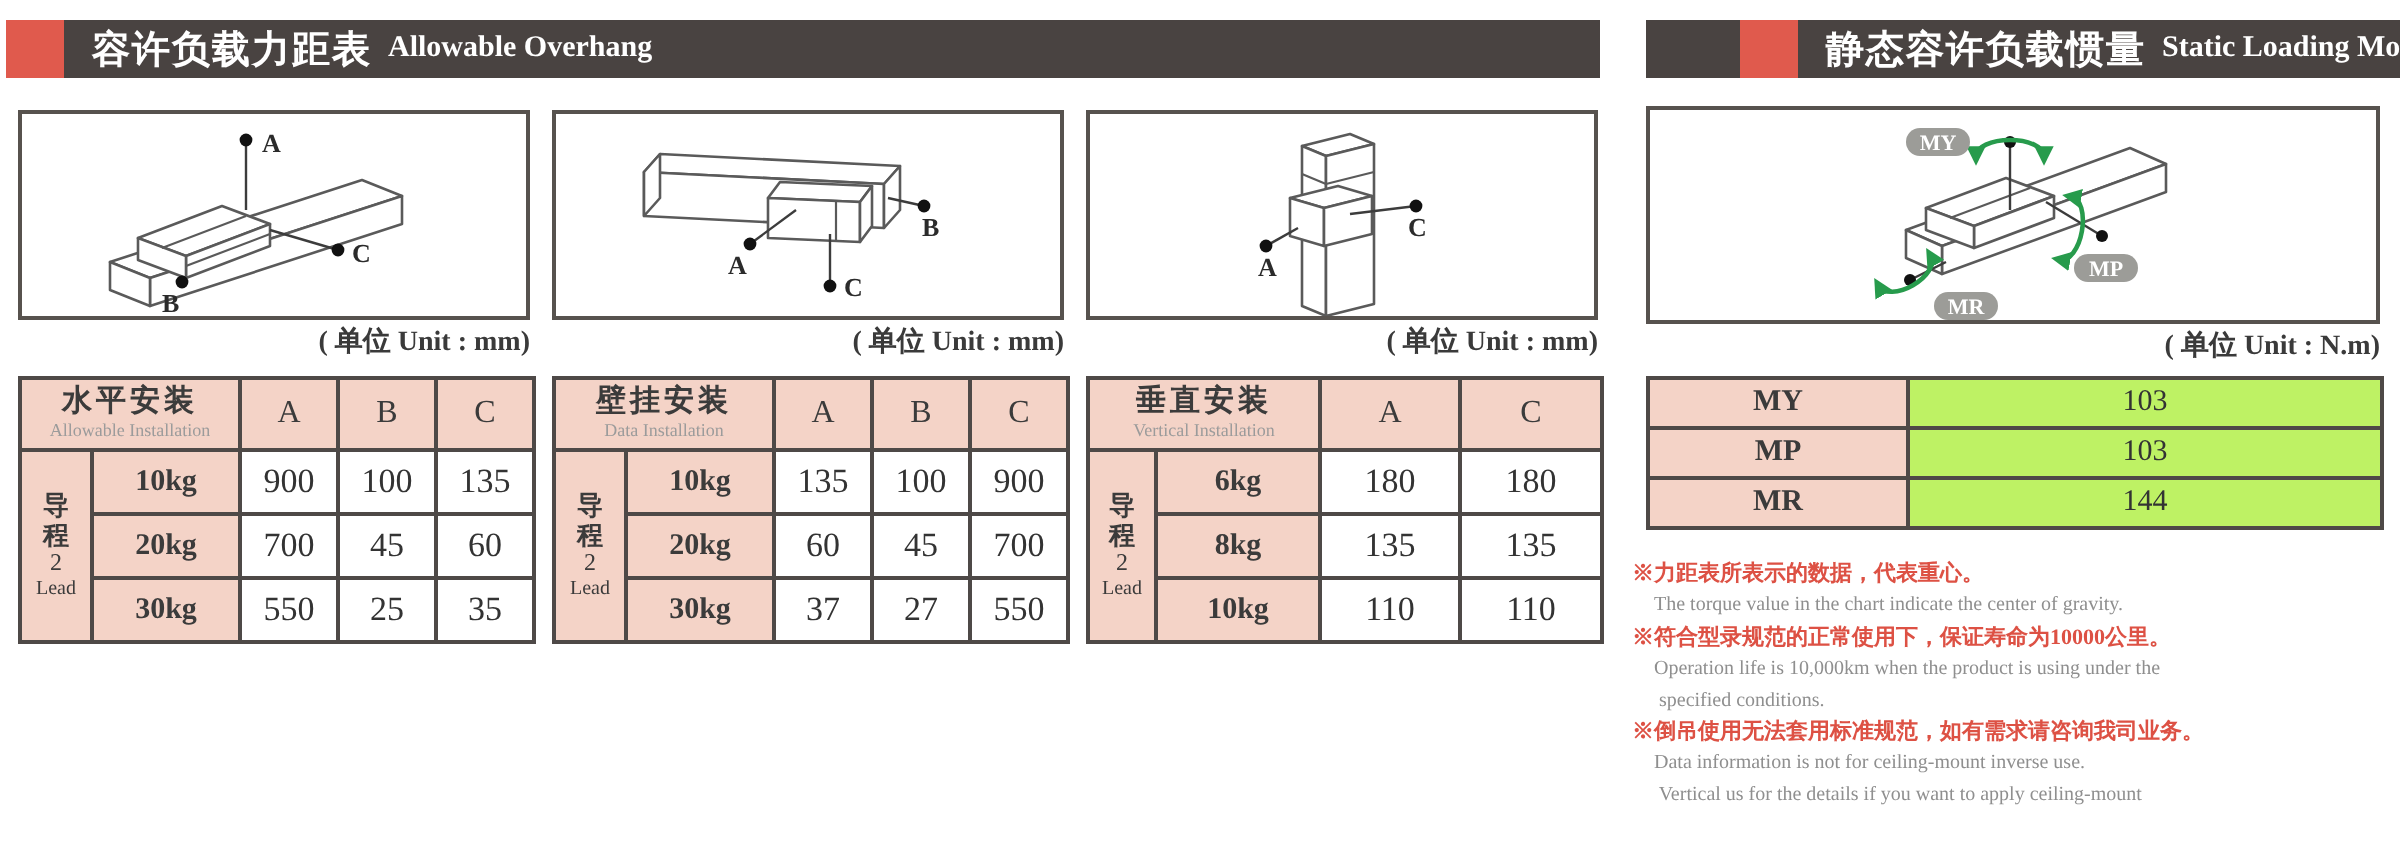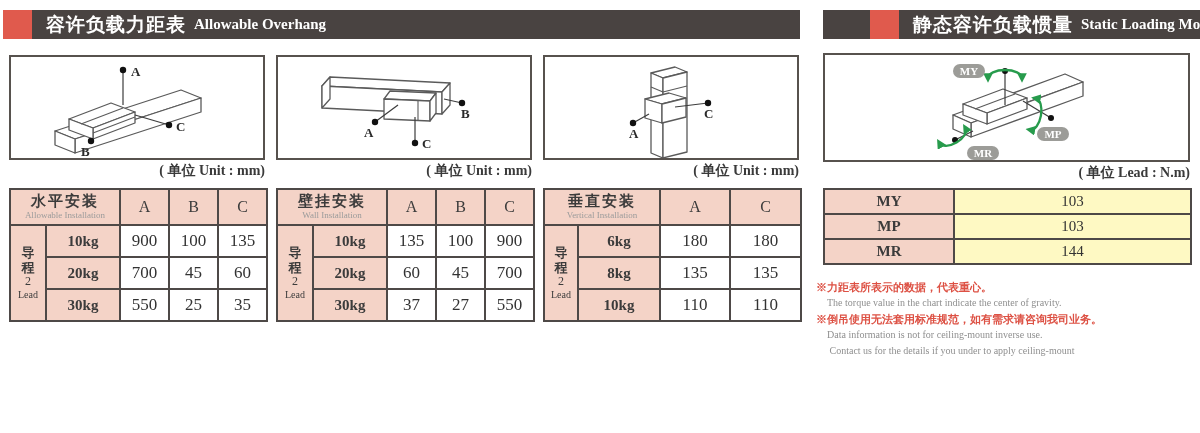--- a/index.html
+++ b/index.html
@@ -41,21 +41,21 @@
   .title-en { font-size:9px; font-weight:normal; color:#9b9b9b; line-height:11px; letter-spacing:0; }
   .colh { font-size:16px; font-weight:normal; color:#3b3b3b; }
   .load { font-size:15px; font-weight:bold; color:#3b3b3b; }
   .val { background:#fff; font-size:17px; color:#333; }
   .lead-zh { font-size:13px; font-weight:bold; white-space:pre-line; line-height:15px; color:#3b3b3b; }
   .lead-num { font-size:12px; line-height:13px; color:#3b3b3b; }
   .lead-en { font-size:10px; line-height:13px; color:#3b3b3b; }
   #table-moment { left:823px; }
   #table-moment td { height:23px; }
   .mom-label { font-size:15px; font-weight:bold; color:#3b3b3b; }
-  .mom-val { background:#fef9c3; font-size:15px; color:#333; }
+  .mom-val { background:#bef264; font-size:15px; color:#333; }
   #table1 { left:9px; } #table2 { left:276px; } #table3 { left:543px; }
   
   #notes { position:absolute; left:816px; top:279px; width:384px; }
   .note-zh { color:#dd5144; font-size:11px; font-weight:bold; line-height:16px; white-space:nowrap; }
   .note-en { color:#8f8f8f; font-size:10px; line-height:15.8px; padding-left:11px; white-space:pre; }
 </style>
 </head>
 <body>
 
 <div id="canvas">
@@ -172,21 +172,21 @@
       <g>
         <rect class="glab-rect" x="142" y="91" width="32" height="14" rx="7"></rect>
         <text class="glab-text" x="158" y="102" text-anchor="middle">MR</text>
       </g>
     </svg>
   </div>
 
   <div class="unit" id="unit1">( 单位 Unit : mm)</div>
   <div class="unit" id="unit2">( 单位 Unit : mm)</div>
   <div class="unit" id="unit3">( 单位 Unit : mm)</div>
-  <div class="unit" id="unit4">( 单位 Lead : N.m)</div>
+  <div class="unit" id="unit4">( 单位 Unit : N.m)</div>
 
   <table class="spec" id="table1">
     <colgroup>
         <col style="width:36px">
         <col style="width:74px">
         <col style="width:49px">
         <col style="width:49px">
         <col style="width:49px">
       </colgroup>
     <tbody>
@@ -231,21 +231,21 @@
         <col style="width:36px">
         <col style="width:74px">
         <col style="width:49px">
         <col style="width:49px">
         <col style="width:49px">
       </colgroup>
     <tbody>
         <tr>
       <th colspan="2" class="pink hdr-cell">
         <div class="title-zh">壁挂安装</div>
-        <div class="title-en">Wall Installation</div>
+        <div class="title-en">Data Installation</div>
       </th>
       <th class="pink hdr-cell colh">A</th>
       <th class="pink hdr-cell colh">B</th>
       <th class="pink hdr-cell colh">C</th>
     </tr>
     <tr class="data-row">
       <td rowspan="3" class="pink">
         <div class="lead-zh">导
 程</div>
         <div class="lead-num">2</div>
@@ -331,19 +331,24 @@
     </tr>
   </tbody>
     </table>
 
   <div id="notes">
     <div>
       <div class="note-zh">※力距表所表示的数据，代表重心。</div>
       <div class="note-en">The torque value in the chart indicate the center of gravity.</div>
     </div>
     <div>
+      <div class="note-zh">※符合型录规范的正常使用下，保证寿命为10000公里。</div>
+      <div class="note-en">Operation life is 10,000km when the product is using under the</div>
+      <div class="note-en"> specified conditions.</div>
+    </div>
+    <div>
       <div class="note-zh">※倒吊使用无法套用标准规范，如有需求请咨询我司业务。</div>
       <div class="note-en">Data information is not for ceiling-mount inverse use.</div>
-      <div class="note-en"> Contact us for the details if you under to apply ceiling-mount</div>
+      <div class="note-en"> Vertical us for the details if you want to apply ceiling-mount</div>
     </div>
   </div>
 
 </div>
 
 </body></html>

